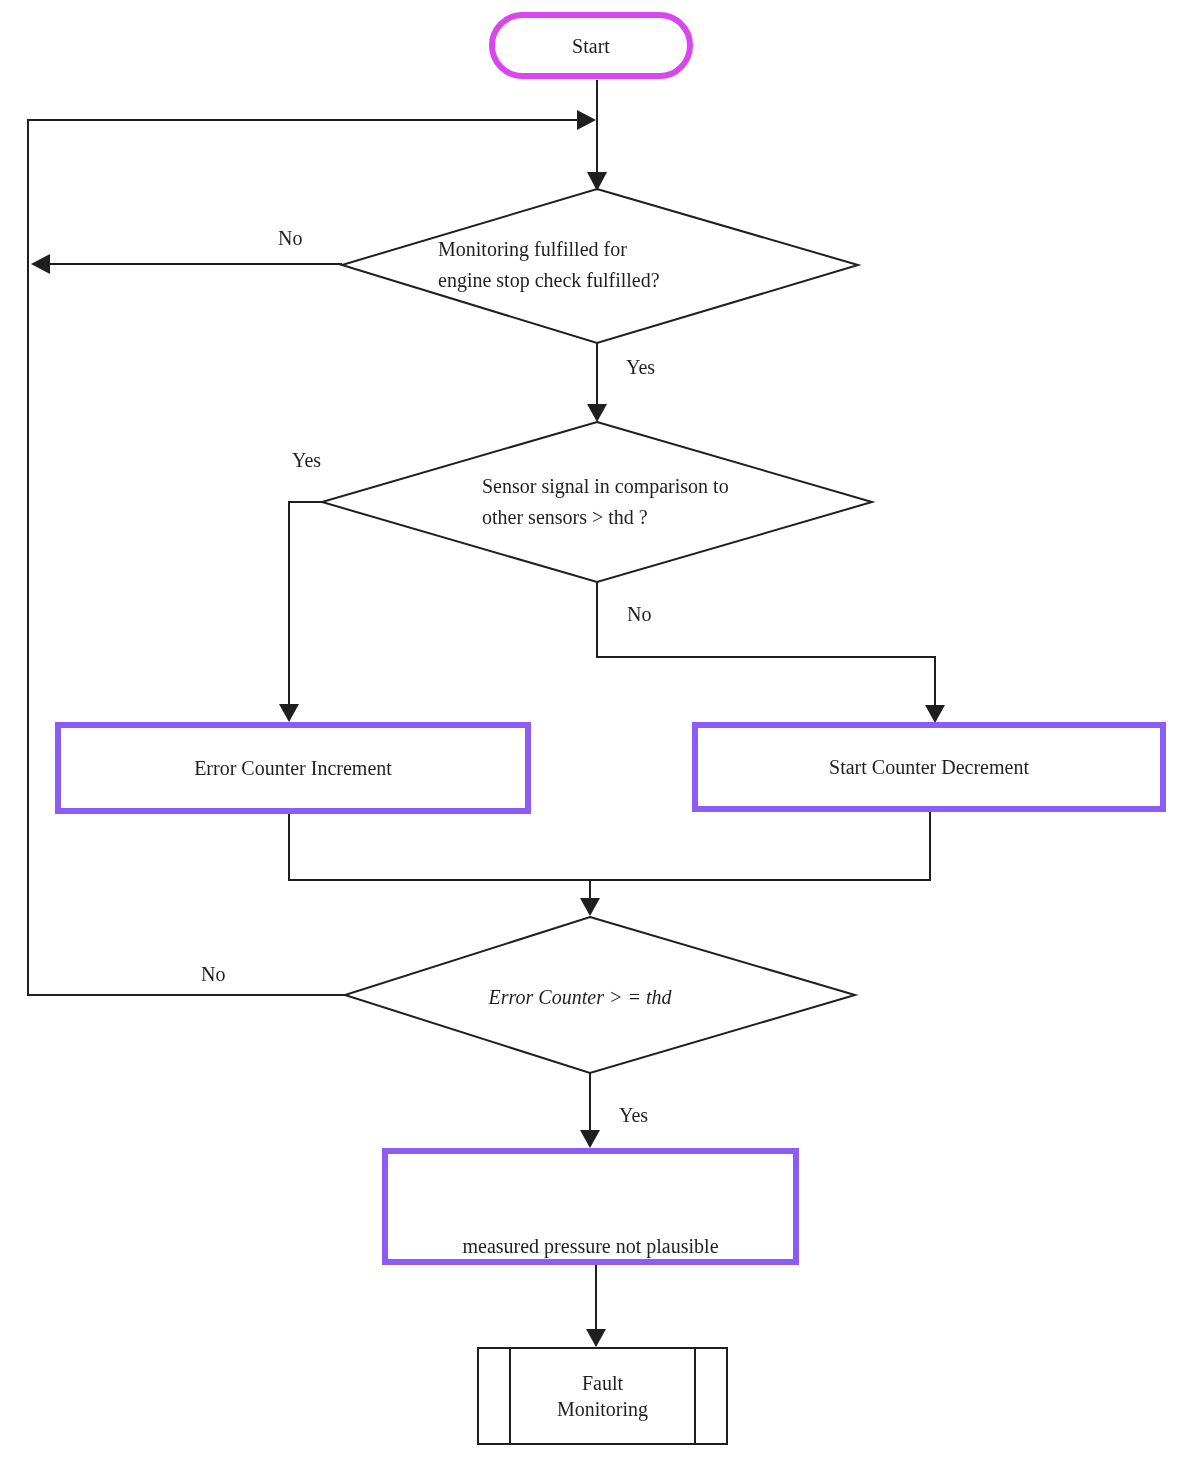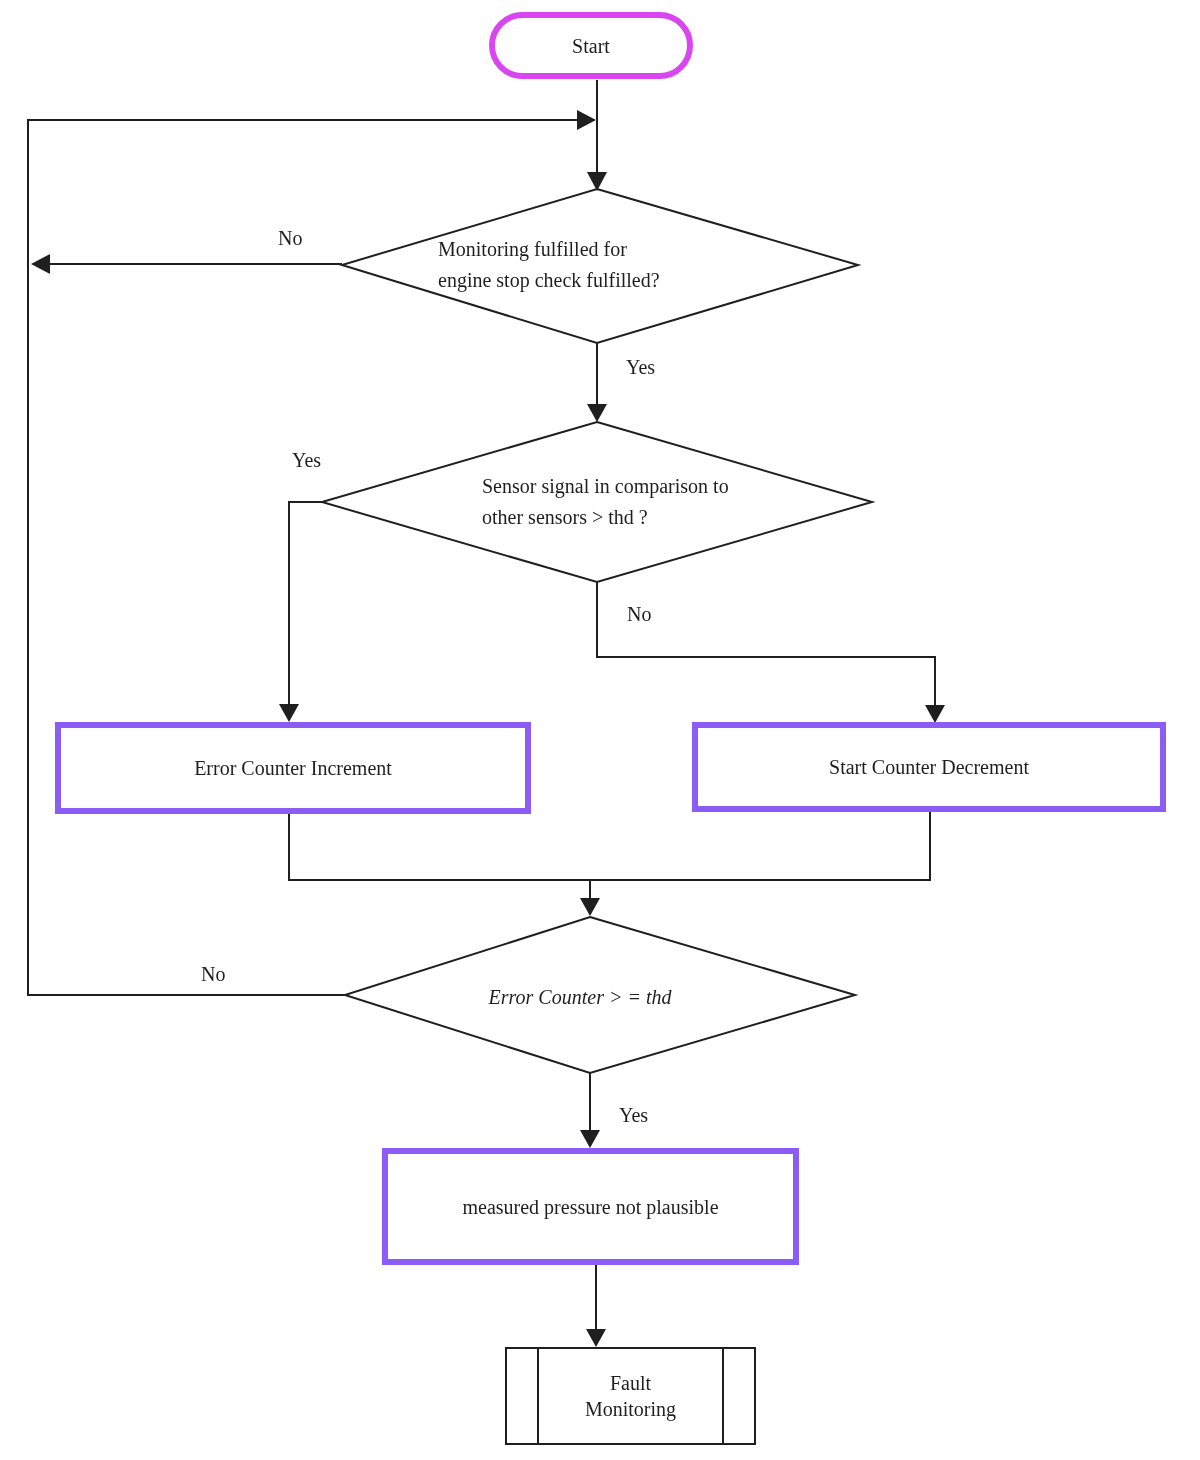--- a/index.html
+++ b/index.html
@@ -34,21 +34,20 @@
   }
   .box {
     border: 6px solid #8b5cf6;
   }
   .terminator {
     border: 6px solid #d946ef;
     border-radius: 34px;
   }
   .predefined {
     border: 2px solid #1f1f1f;
-    margin-left: 28px;
   }
   .pre-bar-left, .pre-bar-right {
     position: absolute;
     top: 0;
     bottom: 0;
     width: 0;
     border-left: 2px solid #1f1f1f;
   }
   .pre-bar-left  { left: 30px; }
   .pre-bar-right { right: 30px; }
@@ -130,21 +129,21 @@
   </div>
 
   <div class="node box" style="left:55px; top:722px; width:476px; height:92px;">
     <span>Error Counter Increment</span>
   </div>
 
   <div class="node box" style="left:692px; top:722px; width:474px; height:90px;">
     <span>Start Counter Decrement</span>
   </div>
 
-  <div class="node box" style="left:382px; top:1148px; width:417px; height:117px;">
+  <div class="node box" style="left:382px; top:1148px; width:417px; height:117px;align-items:flex-end;">
     <span>measured pressure not plausible</span>
   </div>
 
   <div class="node predefined" style="left:477px; top:1347px; width:251px; height:98px;">
     <div class="pre-bar-left"></div>
     <div class="pre-bar-right"></div>
     <span>
       <span>Fault</span><br>
       <span>Monitoring</span>
     </span>

